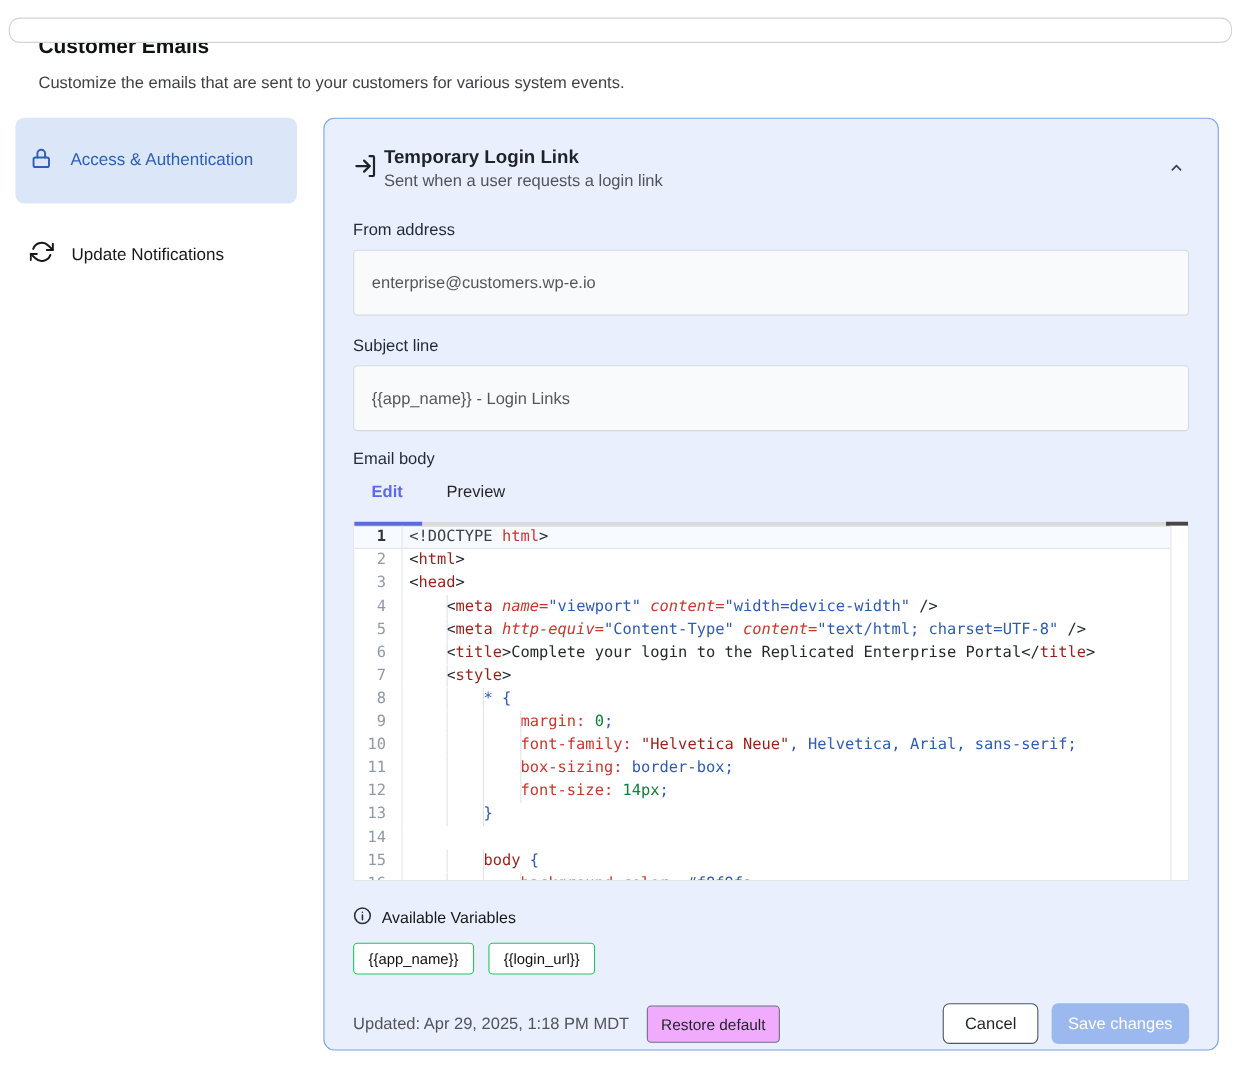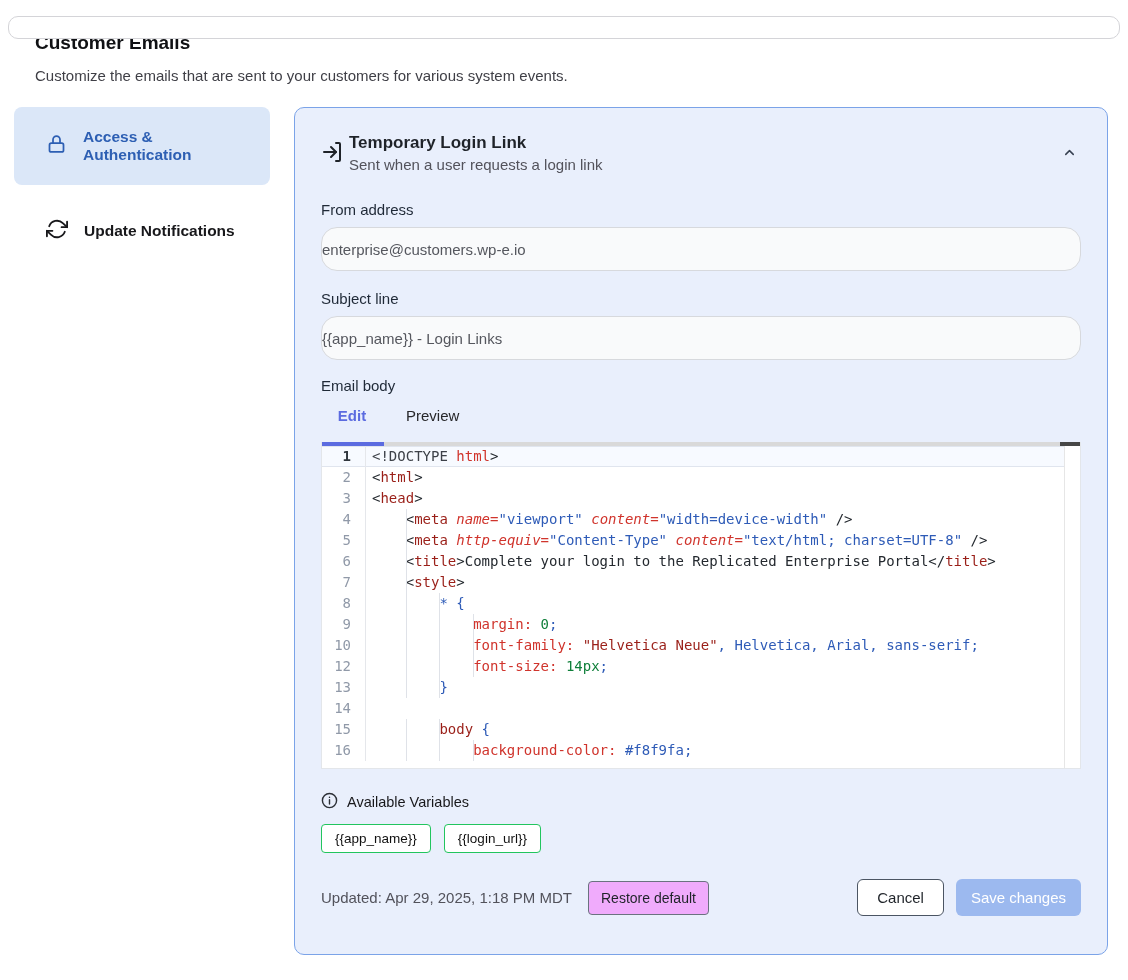--- a/index.html
+++ b/index.html
@@ -6,36 +6,36 @@
   html,body { width:1128px; height:980px; background:#fff; overflow:hidden;
     font-family:"Liberation Sans", sans-serif; color:#1f2329; }
   .top-edge { position:absolute; top:-16px; left:8px; width:1112px; height:23px;
     border:1px solid #d4d4d8; border-radius:10px; background:#fff; }
   .page { position:relative; width:1128px; height:980px; }
   .page-title { margin:32px 0 0 35px; font-size:19px; font-weight:700; color:#101114; }
   .page-subtitle { margin:13px 0 0 35px; font-size:15px; color:#3f3f46; }
   .layout { display:flex; margin:23px 0 0 14px; align-items:flex-start; }
   
   .sidebar { width:256px; flex:0 0 256px; }
-  .side-item { display:flex; align-items:center; gap:16px; padding:16px 18px 16px 32px;
-    border-radius:8px; font-size:15.5px; font-weight:700; cursor:pointer; }
+  .side-item { display:flex; align-items:center; gap:16px; padding:16px 18px 16px 13px;
+    border-radius:8px; font-size:15.5px; font-weight:400; cursor:pointer; }
   .side-item.active { background:#dbe7f8; color:#2d5fb3; min-height:78px; }
   .side-item.plain { margin-top:17px; color:#18181b; min-height:48px; }
   .side-item svg { flex:0 0 auto; }
   
   .card { width:814px; margin-left:24px; height:848px; background:#e9effc;
     border:1px solid #7ba3e8; border-radius:10px; padding:24px 26px 20px 26px; }
   .card-header { display:flex; align-items:center; gap:4px; margin-bottom:26px; }
   .card-titles { line-height:1.25; }
   .card-title { font-size:17px; font-weight:700; color:#1f2329; }
   .card-subtitle { font-size:15px; color:#52525b; margin-top:3px; }
   .collapse-btn { margin-left:auto; background:none; border:none; cursor:pointer; padding:4px; }
   .field-label { font-size:15px; color:#1f2937; margin-bottom:9px; }
-  .text-input { width:100%; height:44px; background:#f9fafb; border:1px solid #d7d9dd;
-    border-radius:16px; padding:0 0; font-size:15px; color:#55575e;
+  .text-input { width:100%; height:60px; background:#f9fafb; border:1px solid #d7d9dd;
+    border-radius:4px; padding:0 16px; font-size:15px; color:#55575e;
     font-family:"Liberation Sans", sans-serif; margin-bottom:19px; }
   .mb2 { margin-bottom:17px; }
   
   .tabs { display:flex; margin-top:12px; }
   .tab { background:none; border:none; font-size:15px; cursor:pointer; padding:0 0 16px 0;
     line-height:20px; color:#27272a; font-family:"Liberation Sans", sans-serif; }
   .tab.active { color:#5b6be0; font-weight:700; width:62px; text-align:center; }
   .tab.plain { margin-left:23px; }
   
   .editor { position:relative; height:327px; background:#fff; overflow:hidden;
@@ -183,20 +183,24 @@
             </div>
             <div class="cm-row">
               <span class="cm-ln">9</span>
               <span class="cm-code"><i class="ig" style="left: calc(4ch + 6px);"></i><i class="ig" style="left: calc(8ch + 6px);"></i><i class="ig" style="left: calc(12ch + 6px);"></i><span class="tk-p">            </span><span class="tk-c">margin:</span><span class="tk-p"> </span><span class="tk-n">0</span><span class="tk-b">;</span></span>
             </div>
             <div class="cm-row">
               <span class="cm-ln">10</span>
               <span class="cm-code"><i class="ig" style="left: calc(4ch + 6px);"></i><i class="ig" style="left: calc(8ch + 6px);"></i><i class="ig" style="left: calc(12ch + 6px);"></i><span class="tk-p">            </span><span class="tk-c">font-family:</span><span class="tk-p"> </span><span class="tk-st">"Helvetica Neue"</span><span class="tk-b">, Helvetica, Arial, sans-serif;</span></span>
             </div>
             <div class="cm-row">
+              <span class="cm-ln">11</span>
+              <span class="cm-code"><i class="ig" style="left: calc(4ch + 6px);"></i><i class="ig" style="left: calc(8ch + 6px);"></i><i class="ig" style="left: calc(12ch + 6px);"></i><span class="tk-p">            </span><span class="tk-c">box-sizing:</span><span class="tk-p"> </span><span class="tk-b">border-box;</span></span>
+            </div>
+            <div class="cm-row">
               <span class="cm-ln">12</span>
               <span class="cm-code"><i class="ig" style="left: calc(4ch + 6px);"></i><i class="ig" style="left: calc(8ch + 6px);"></i><i class="ig" style="left: calc(12ch + 6px);"></i><span class="tk-p">            </span><span class="tk-c">font-size:</span><span class="tk-p"> </span><span class="tk-n">14px</span><span class="tk-b">;</span></span>
             </div>
             <div class="cm-row">
               <span class="cm-ln">13</span>
               <span class="cm-code"><i class="ig" style="left: calc(4ch + 6px);"></i><i class="ig" style="left: calc(8ch + 6px);"></i><span class="tk-p">        </span><span class="tk-b">}</span></span>
             </div>
             <div class="cm-row">
               <span class="cm-ln">14</span>
               <span class="cm-code"><span class="tk-p"></span></span>

